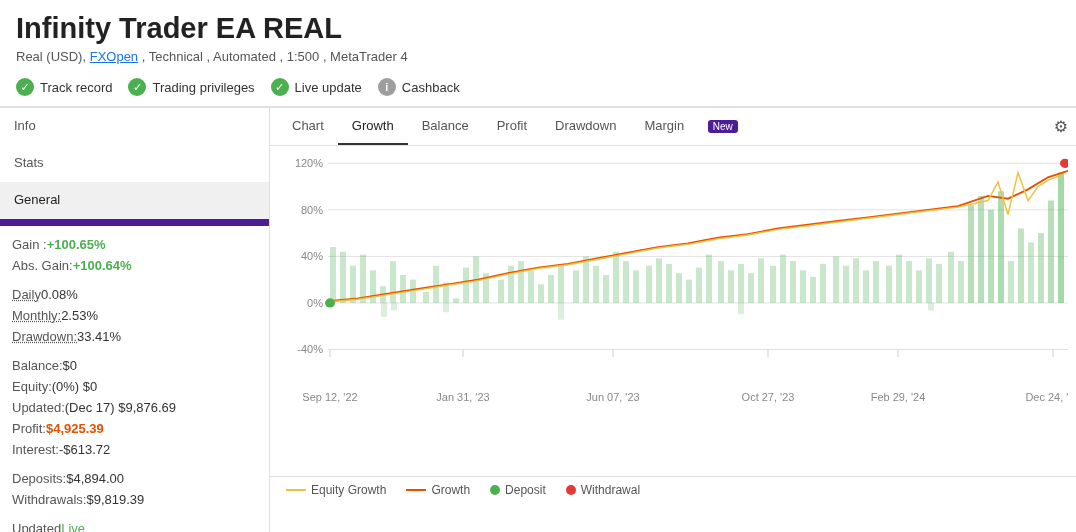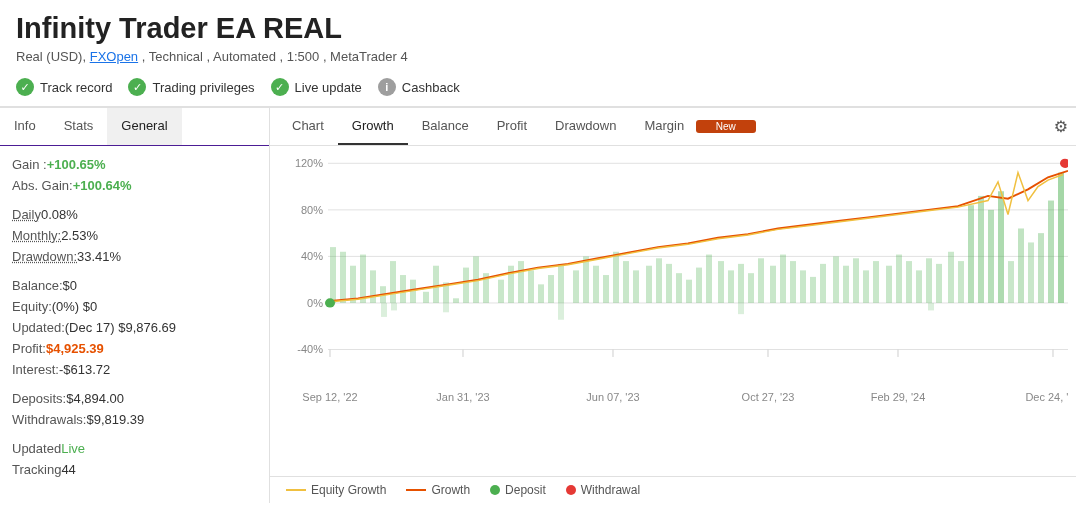--- a/index.html
+++ b/index.html
@@ -12,39 +12,39 @@
 
     .badges { display: flex; align-items: center; gap: 16px; padding: 10px 16px; border-bottom: 1px solid #e0e0e0; }
     .badge { display: flex; align-items: center; gap: 6px; font-size: 13px; color: #333; }
     .badge .check-icon { width: 18px; height: 18px; border-radius: 50%; background: #4caf50; display: flex; align-items: center; justify-content: center; color: #fff; font-size: 11px; }
     .badge .info-icon { width: 18px; height: 18px; border-radius: 50%; background: #9e9e9e; display: flex; align-items: center; justify-content: center; color: #fff; font-size: 11px; font-weight: bold; }
 
     .main-layout { display: flex; border-top: 1px solid #e0e0e0; }
 
     
     .left-panel { width: 270px; min-width: 270px; border-right: 1px solid #e0e0e0; }
-    .left-tabs { display: flex; border-bottom: 1px solid #4c1d95; }
+    .left-tabs { display: flex; border-bottom: 7px solid #4c1d95; flex-direction: column; }
     .left-tab { padding: 10px 14px; cursor: pointer; font-size: 13px; color: #555; border-bottom: 2px solid transparent; }
     .left-tab.active { background: #f0f0f0; color: #222; font-weight: 500; }
 
     .stats-table { padding: 8px 12px; }
     .stat-row { display: flex; justify-content: flex-start; align-items: center; padding: 3px 0; font-size: 13px; }
     .stat-row .label { color: #555; }
     .stat-row .label.underline { text-decoration: underline; text-decoration-style: dotted; cursor: help; }
     .stat-row .value { text-align: right; }
     .stat-row .value.green { color: #4caf50; font-weight: bold; }
     .stat-row .value.orange { color: #e65100; font-weight: bold; }
     .separator { height: 8px; }
 
     
     .right-panel { flex: 1; overflow: hidden; }
     .chart-tabs { display: flex; align-items: center; padding: 0 8px; border-bottom: 1px solid #e0e0e0; }
     .chart-tab { padding: 10px 14px; cursor: pointer; font-size: 13px; color: #555; border-bottom: 2px solid transparent; }
     .chart-tab.active { color: #222; border-bottom: 2px solid #333; font-weight: 500; }
-    .new-badge { background: #c2410c; color: #fff; font-size: 10px; padding: 1px 20px; border-radius: 3px; margin-left: 8px; }
+    .new-badge { background: #4c1d95; color: #fff; font-size: 10px; padding: 1px 5px; border-radius: 3px; margin-left: 20px; }
     .filter-icon { margin-left: auto; cursor: pointer; color: #555; font-size: 16px; }
 
     .chart-area { padding: 8px; position: relative; height: 330px; overflow: hidden; }
 
     
     .chart-legend { display: flex; align-items: center; gap: 20px; padding: 6px 16px; font-size: 12px; color: #555; border-top: 1px solid #e0e0e0; }
     .legend-item { display: flex; align-items: center; gap: 5px; }
     .legend-line { width: 20px; height: 2px; }
     .legend-dot { width: 10px; height: 10px; border-radius: 50%; }
   </style>

